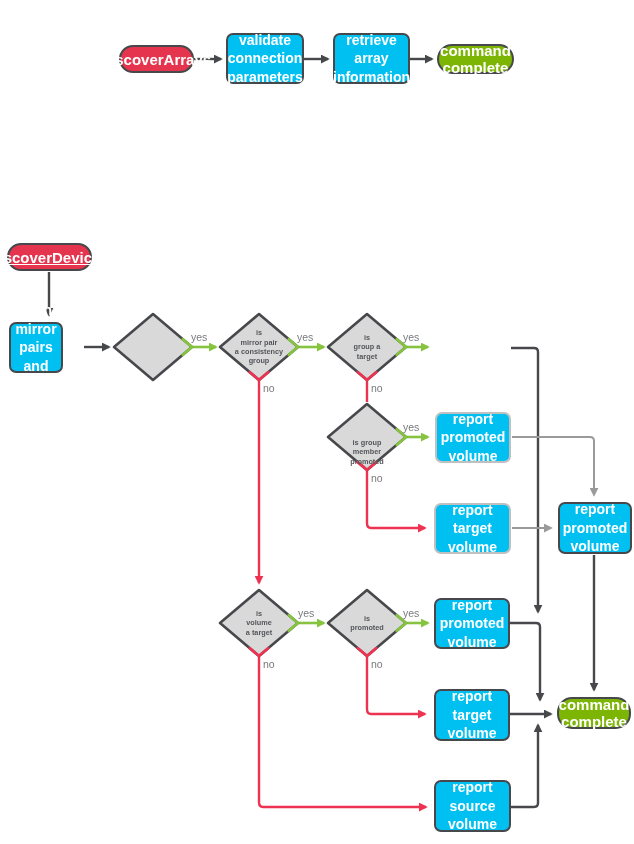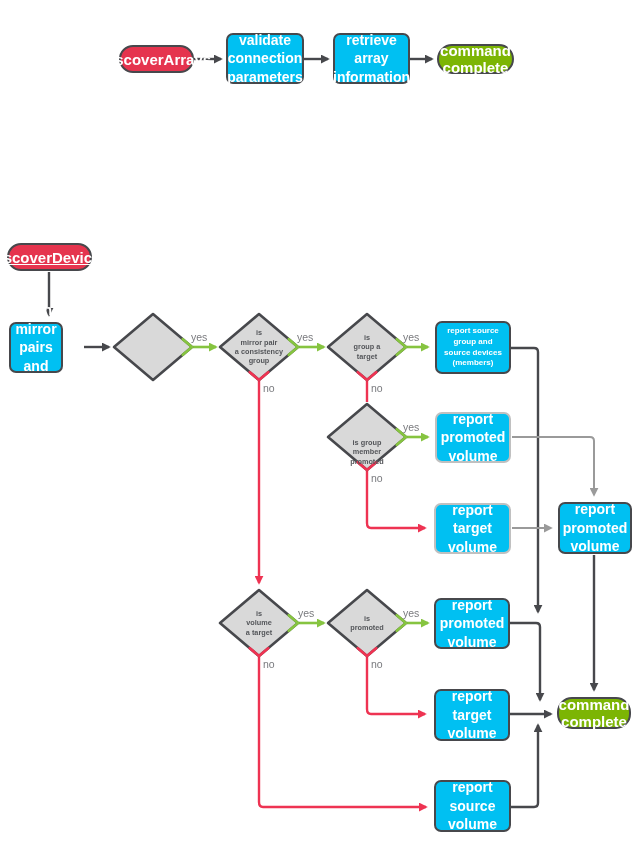--- a/index.html
+++ b/index.html
@@ -122,24 +122,20 @@
 array
 information</div>
   <div class="node pill green" style="left:437px;top:44px;width:77px;height:30px;">command
 complete</div>
 
   <div class="node pill red" style="left:7px;top:243px;width:85px;height:28px;text-decoration:underline;">discoverDevices</div>
   <div class="node box" style="left:9px;top:322px;width:54px;height:51px;">scan mirror
 pairs and
 devices</div>
 
-  <div class="node box" style="left:435px;top:321px;width:76px;height:53px;font-size:8px;">report source
-group and
-source devices
-(members)</div>
   <div class="node box gray-border" style="left:435px;top:412px;width:76px;height:51px;">report
 promoted
 volume</div>
   <div class="node box gray-border" style="left:434px;top:503px;width:77px;height:51px;">report
 target
 volume</div>
   <div class="node box" style="left:558px;top:502px;width:74px;height:52px;">report
 promoted
 volume</div>
   <div class="node box" style="left:434px;top:598px;width:76px;height:51px;">report

